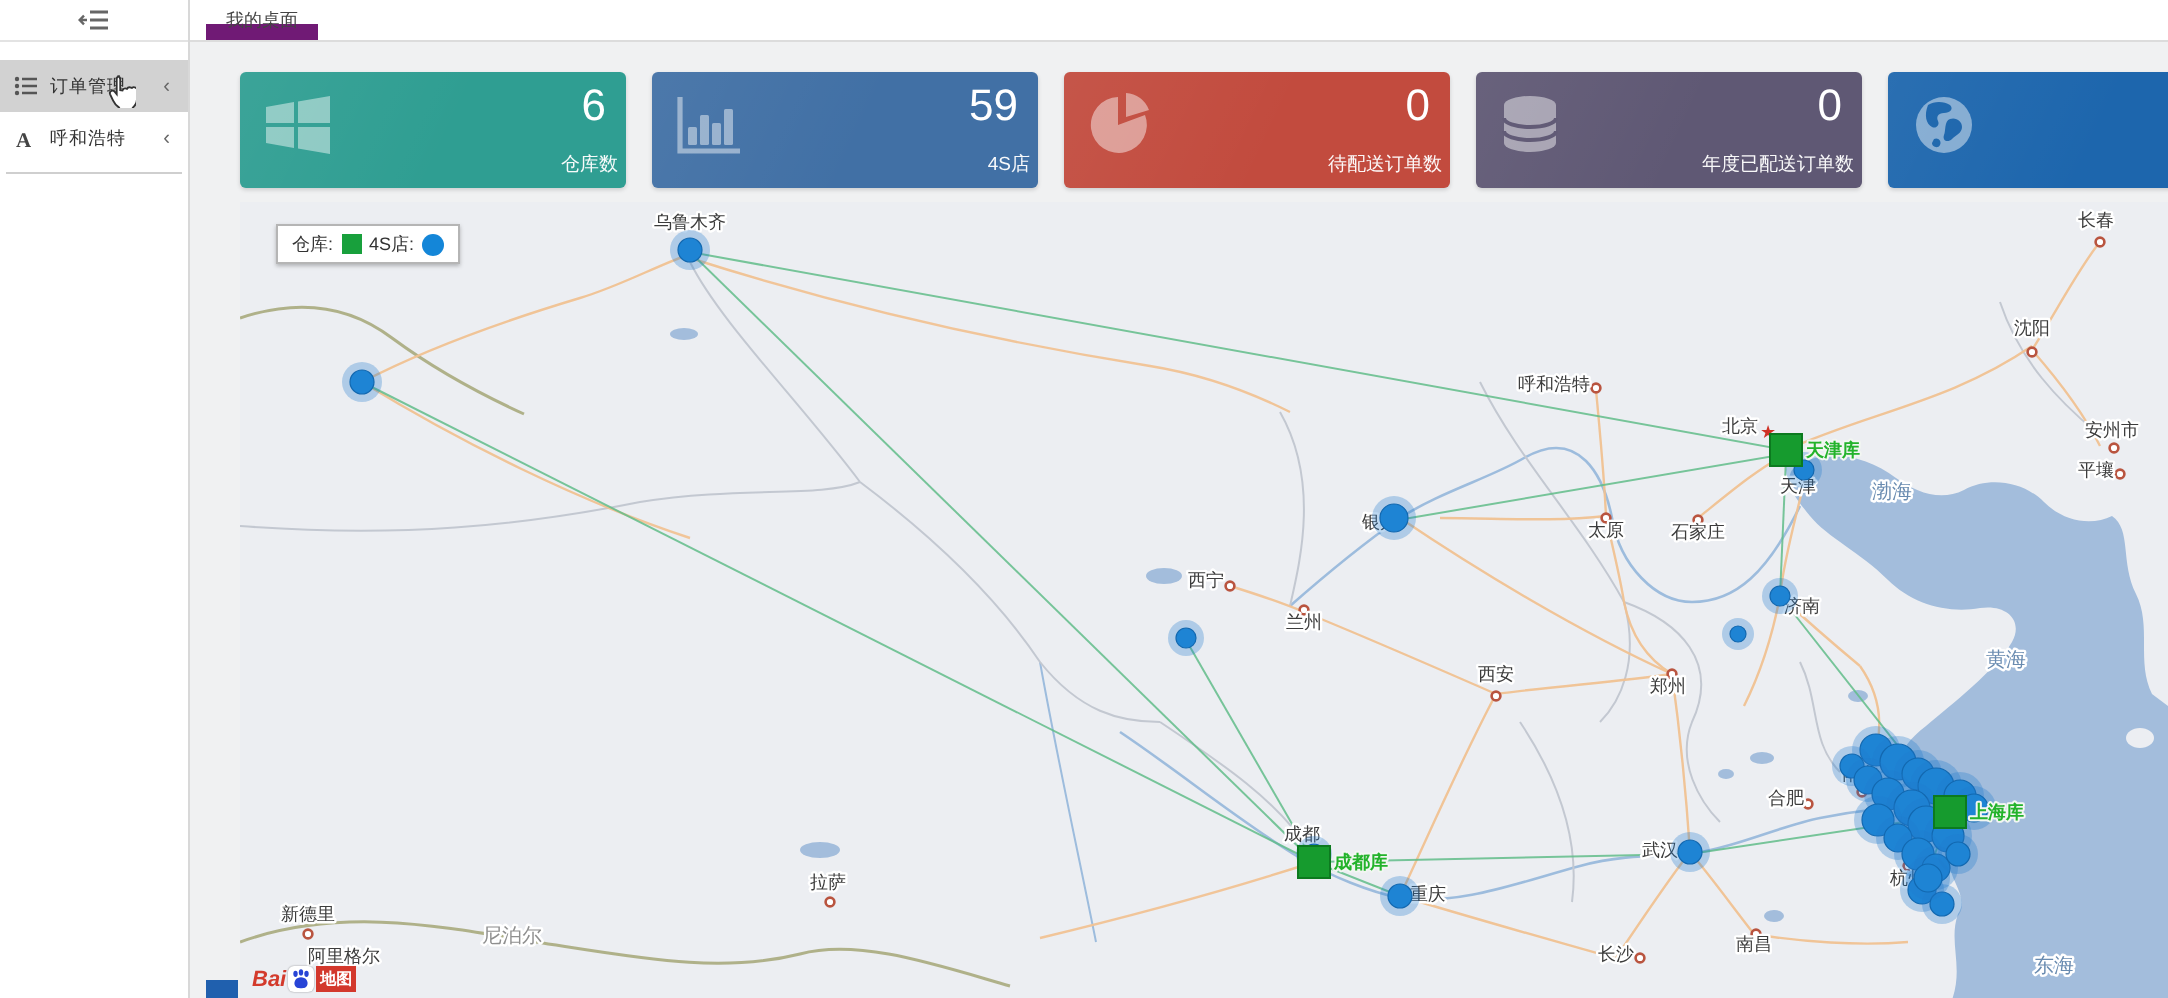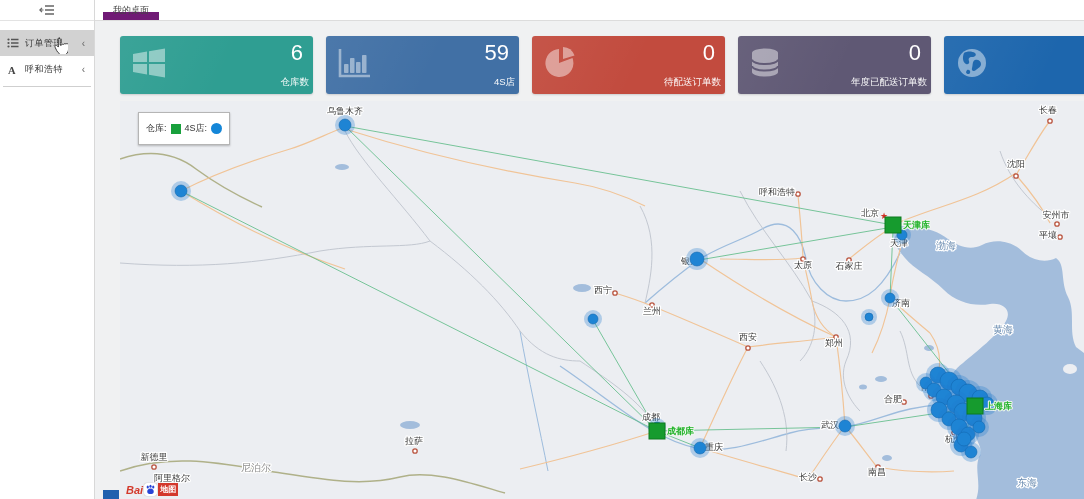--- a/index.html
+++ b/index.html
@@ -39,21 +39,21 @@
     color:#fff; cursor:pointer; box-shadow:0 1px 2px rgba(0,0,0,.15);
     background-image:linear-gradient(115deg, rgba(255,255,255,.06) 0%, rgba(255,255,255,0) 55%); }
   .card-icon { position:absolute; left:11px; top:50%; transform:translateY(-50%); opacity:.45; }
   .card-value { position:absolute; right:10px; top:5px; font-size:22px; font-weight:300; line-height:24px; }
   .card-label { position:absolute; right:4px; bottom:5px; font-size:9.5px; opacity:.96;margin-top:13px; }
 
   
   .map { position:absolute; left:25px; top:80px; width:964px; height:399px;
     background:#fde047; cursor:grab; overflow:hidden; }
   .map-svg { position:absolute; left:0; top:0; width:964px; height:399px; }
-  .legend { position:absolute; left:18px; top:11px; height:33px;
+  .legend { position:absolute; left:18px; top:11px; height:20px;
     background:#fff; border:1px solid #b5b5b5; box-shadow:0 1px 2px rgba(0,0,0,.25);
     display:flex; align-items:center; gap:4px; padding:0 7px; font-size:9px; color:#333; z-index:4; }
   .lg-sq { width:10px; height:10px; display:inline-block; }
   .lg-ci { width:11px; height:11px; border-radius:50%; display:inline-block; }
   .baidu { position:absolute; left:6px; bottom:4px; display:flex; align-items:flex-end; gap:1px; z-index:4; }
   .baidu .bai { font-size:11px; font-weight:bold; color:#d33a2c; font-style:italic; }
   .baidu .paw-box { width:13px; height:13px; background:#fff; border-radius:3px;
     display:flex; align-items:center; justify-content:center; box-shadow:0 0 1px rgba(0,0,0,.4); }
   .baidu .ditu { font-size:8px; font-weight:bold; color:#fff; background:#d3382c; padding:1px 2px; }
   .corner-chip { position:absolute; left:8px; bottom:0; width:16px; height:9px; background:#2060ae; }

